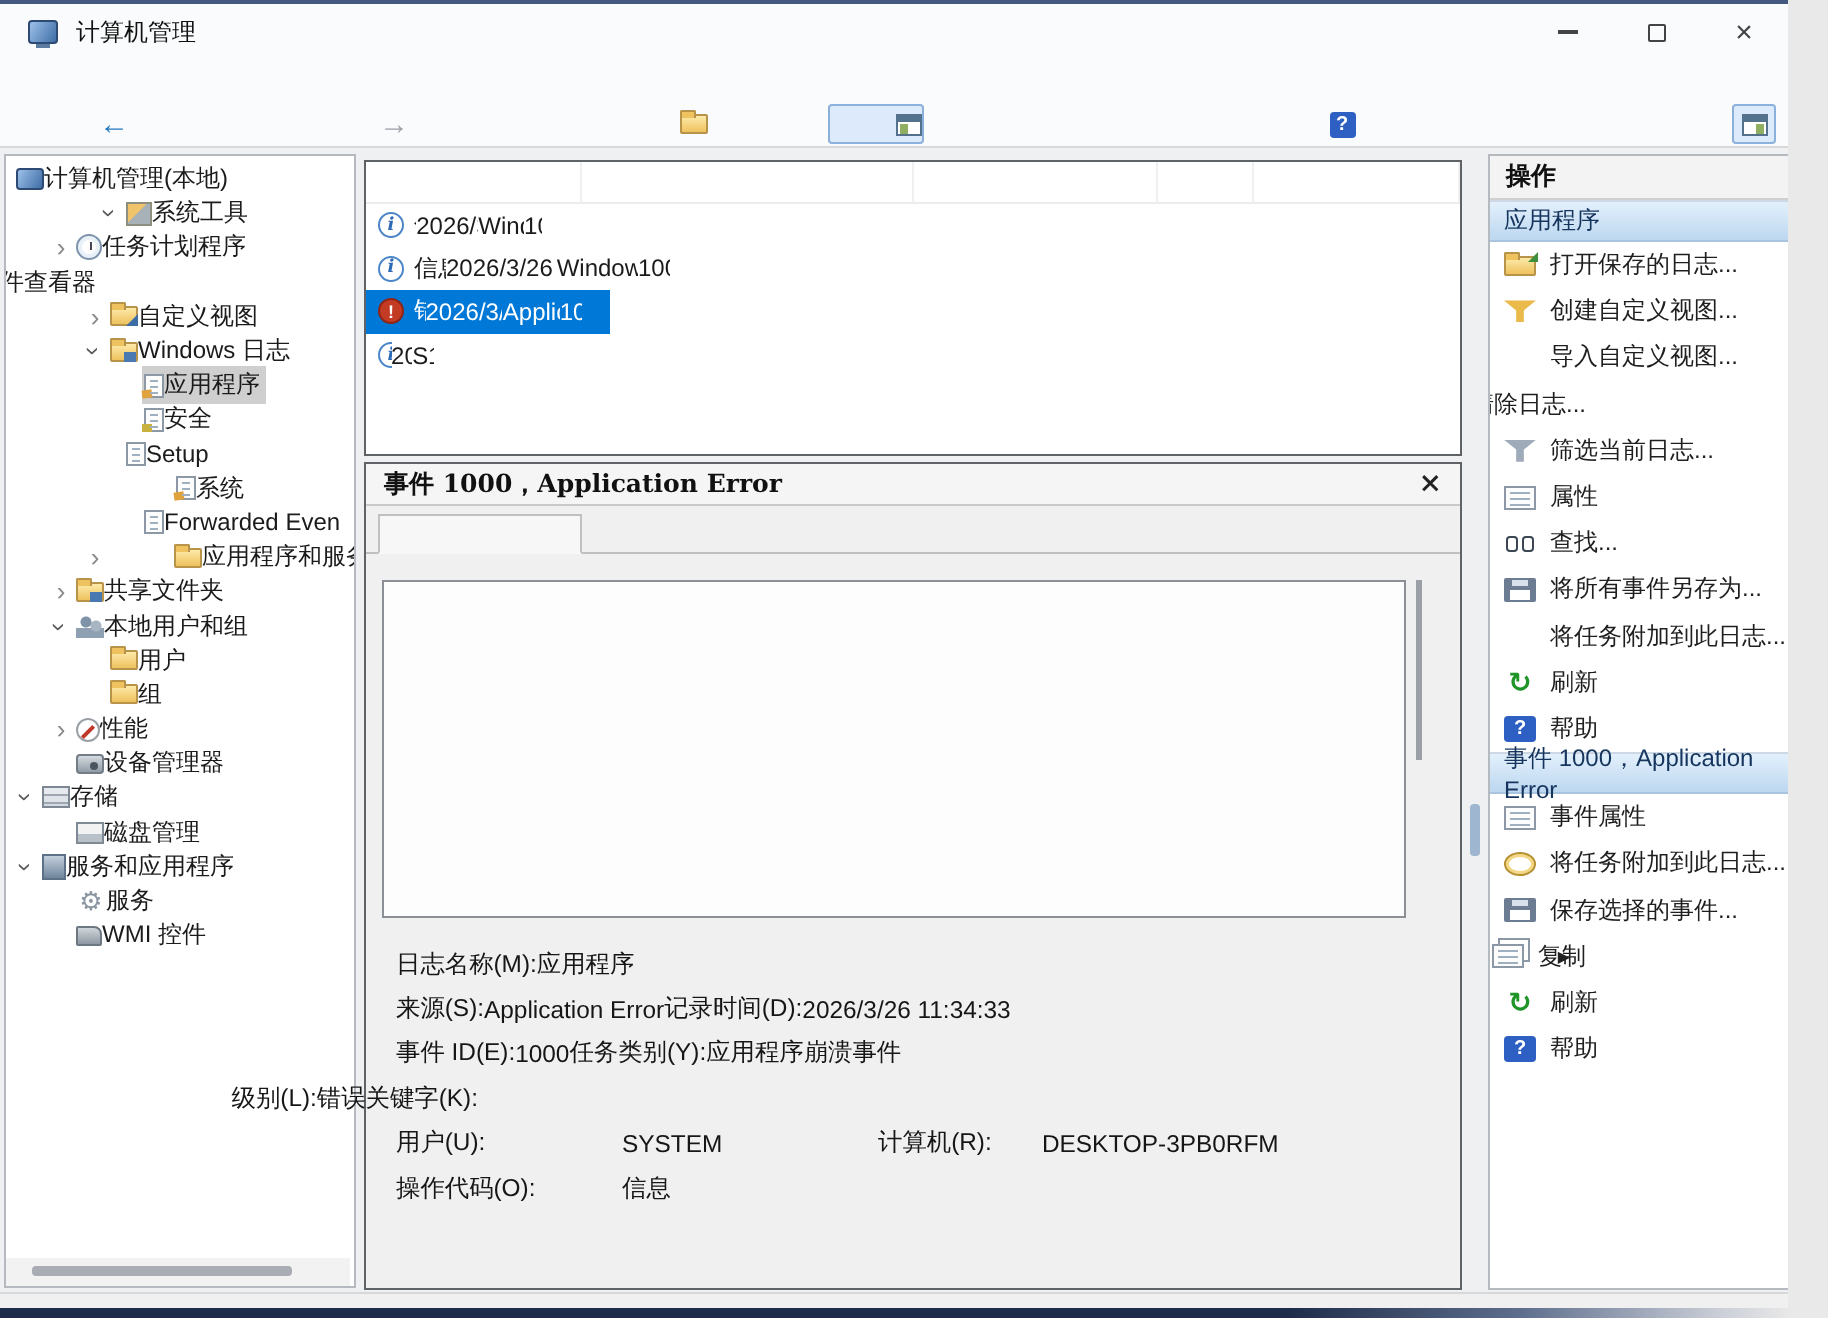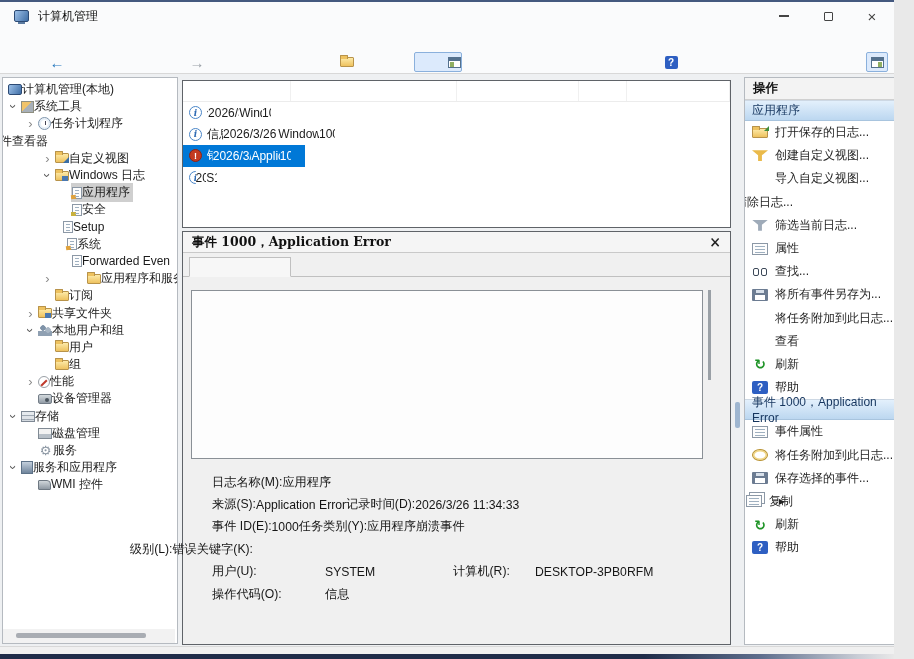--- a/index.html
+++ b/index.html
@@ -99,21 +99,21 @@
 
   .detail-pane{position:absolute;left:182px;top:229px;width:549px;height:414px;background:#f0f0f0;border:1px solid #5f6368}
   .dheader{height:21px;display:flex;align-items:center;justify-content:space-between;padding:0 9px;background:#f5f5f5;border-bottom:1px solid #c9c9c9;font-family:"DejaVu Serif",serif;font-size:12.5px;font-weight:600;color:#111}
   .dclose{font-size:14px;font-weight:700;color:#222}
   .dtabs{display:flex;height:24px;padding:4px 6px 0;border-bottom:1px solid #c0c0c0}
   .dtab{padding:3px 13px;font-size:12px;color:#1b1b1b;border:1px solid transparent;margin-right:2px}
   .dtab.active{background:#f7f7f7;border-color:#c0c0c0;border-bottom-color:#f7f7f7;margin-bottom:-1px}
   .dtext{position:absolute;left:8px;top:58px;width:512px;height:169px;background:#fdfdfd;border:1px solid #8a9096;overflow:hidden;padding:4px 0 0 8px}
   .dline{line-height:22.3px;white-space:nowrap;font-size:12.4px;color:#1a1a1a}
   .dtext-thumb{position:absolute;right:19px;top:58px;width:3px;height:90px;background:#9aa0a6}
-  .dfields{position:absolute;left:22px;right:8px;top:239px}
+  .dfields{position:absolute;left:8px;right:8px;top:239px}
   .frow{display:flex;height:22.4px;align-items:center;padding-left:7px;font-size:12.2px;color:#161616;white-space:nowrap}
   .fl1{width:113px}.fv1{width:128px}.fl2{width:82px}.fv2{flex:1}
 
   .mid-scroll{position:absolute;left:734px;top:78px;width:7px;height:565px}
   .mid-thumb{position:absolute;left:1px;top:322px;width:5px;height:26px;background:#9fb6d0;border-radius:2px}
 
   .actions-panel{position:absolute;left:744px;top:75px;width:168px;height:568px;background:#fff;border:1px solid #b5bac0;overflow:hidden}
   .ahead{height:22px;display:flex;align-items:center;padding-left:8px;font-weight:700;font-size:12.5px;background:#f3f3f3;border-bottom:1px solid #d0d0d0;color:#111}
   .asect{height:21px;display:flex;align-items:center;justify-content:space-between;padding:0 7px;background:linear-gradient(#e3f0fc,#bcd7f0);color:#15355e;font-size:12px;border-top:1px solid #cdd8e4;border-bottom:1px solid #a8c4de}
   .asect .collapse{font-size:8px;color:#2a5d9e}
@@ -179,21 +179,21 @@
 
   <div class="tree-panel">
 
   <div class="tree-item i0 ar-root" style="padding-left: 4px;">
 
         <span class="hit">
           <span class="icn icn-computer"></span>
           <span class="lbl">计算机管理(本地)</span>
         </span>
       </div>
-      <div class="tree-item i1 ar-open" style="padding-left: 4px;">
+      <div class="tree-item i1 ar-open" style="padding-left: 4px; justify-content: center;">
         <span class="arrow"></span>
         <span class="hit">
           <span class="icn icn-tools"></span>
           <span class="lbl">系统工具</span>
         </span>
       </div>
       <div class="tree-item i2 ar-closed" style="padding-left: 21px;">
         <span class="arrow"></span>
         <span class="hit">
           <span class="icn icn-scheduler"></span>
@@ -234,48 +234,41 @@
           <span class="lbl">安全</span>
         </span>
       </div>
       <div class="tree-item i8 ar-leaf" style="padding-left: 46px;">
         <span class="arrow"></span>
         <span class="hit">
           <span class="icn icn-log-plain"></span>
           <span class="lbl">Setup</span>
         </span>
       </div>
-      <div class="tree-item i9 ar-leaf" style="padding-left: 50px;">
+      <div class="tree-item i9 ar-leaf" style="padding-left: 71px;">
         <span class="arrow"></span>
         <span class="hit">
           <span class="icn icn-log"></span>
           <span class="lbl">系统</span>
         </span>
       </div>
       <div class="tree-item i10 ar-leaf" style="padding-left: 55px;">
         <span class="arrow"></span>
         <span class="hit">
           <span class="icn icn-log-plain"></span>
           <span class="lbl">Forwarded Even</span>
         </span>
       </div>
       <div class="tree-item i11 ar-closed" style="padding-left: 38px; gap: 32px;">
         <span class="arrow"></span>
         <span class="hit">
           <span class="icn icn-folder-logs"></span>
           <span class="lbl">应用程序和服务日志</span>
         </span>
       </div>
-      <div class="tree-item i12 ar-leaf" style="padding-left: 38px;">
-        <span class="arrow"></span>
-        <span class="hit">
-          <span class="icn icn-subscriptions"></span>
-          <span class="lbl">订阅</span>
-        </span>
-      </div>
       <div class="tree-item i13 ar-closed" style="padding-left: 21px;">
         <span class="arrow"></span>
         <span class="hit">
           <span class="icn icn-shared-folders"></span>
           <span class="lbl">共享文件夹</span>
         </span>
       </div>
       <div class="tree-item i14 ar-open" style="padding-left: 21px;">
         <span class="arrow"></span>
         <span class="hit">
@@ -318,32 +311,32 @@
           <span class="lbl">存储</span>
         </span>
       </div>
       <div class="tree-item i20 ar-leaf" style="padding-left: 21px;">
         <span class="arrow"></span>
         <span class="hit">
           <span class="icn icn-disk-management"></span>
           <span class="lbl">磁盘管理</span>
         </span>
       </div>
+      <div class="tree-item i21 ar-open" style="padding-left: 4px;">
+        <span class="arrow"></span>
+        <span class="hit">
+          <span class="icn icn-services-apps"></span>
+          <span class="lbl">服务和应用程序</span>
+        </span>
+      </div>
       <div class="tree-item i22 ar-leaf" style="padding-left: 21px;">
         <span class="arrow"></span>
         <span class="hit">
           <span class="icn icn-services"></span>
           <span class="lbl">服务</span>
-        </span>
-      </div>
-      <div class="tree-item i21 ar-open" style="padding-left: 4px;">
-        <span class="arrow"></span>
-        <span class="hit">
-          <span class="icn icn-services-apps"></span>
-          <span class="lbl">服务和应用程序</span>
         </span>
       </div>
       <div class="tree-item i23 ar-leaf" style="padding-left: 21px;">
         <span class="arrow"></span>
         <span class="hit">
           <span class="icn icn-wmi"></span>
           <span class="lbl">WMI 控件</span>
         </span>
       </div>
     </div>
@@ -508,24 +501,20 @@
           <span>查找...</span>
         </div>
         <div class="aitem i7">
           <span class="icn icn-save"></span>
           <span>将所有事件另存为...</span>
         </div>
         <div class="aitem i8">
           <span class="icn icn-none"></span>
           <span>将任务附加到此日志...</span>
         </div>
-        <div class="aitem i9 has-sub">
-          <span class="icn icn-none"></span>
-          <span>查看</span>
-        </div>
         <div class="aitem i10">
           <span class="icn icn-refresh"></span>
           <span>刷新</span>
         </div>
         <div class="aitem i11">
           <span class="icn icn-help"></span>
           <span>帮助</span>
         </div>
       </div>
     <div class="asect">

